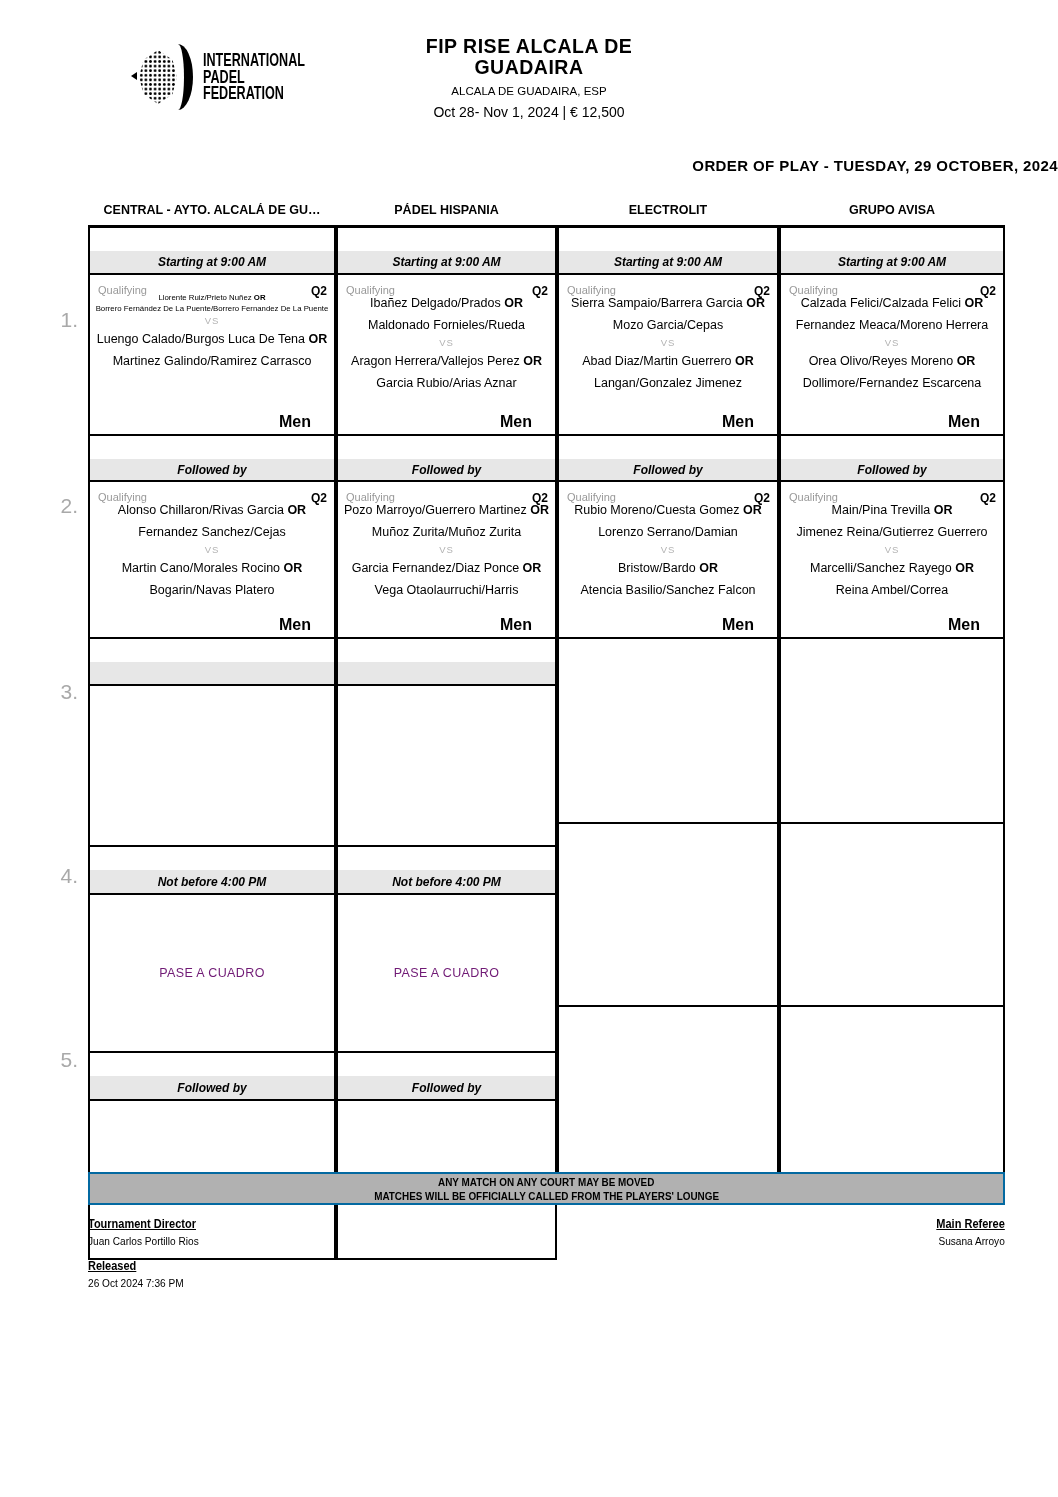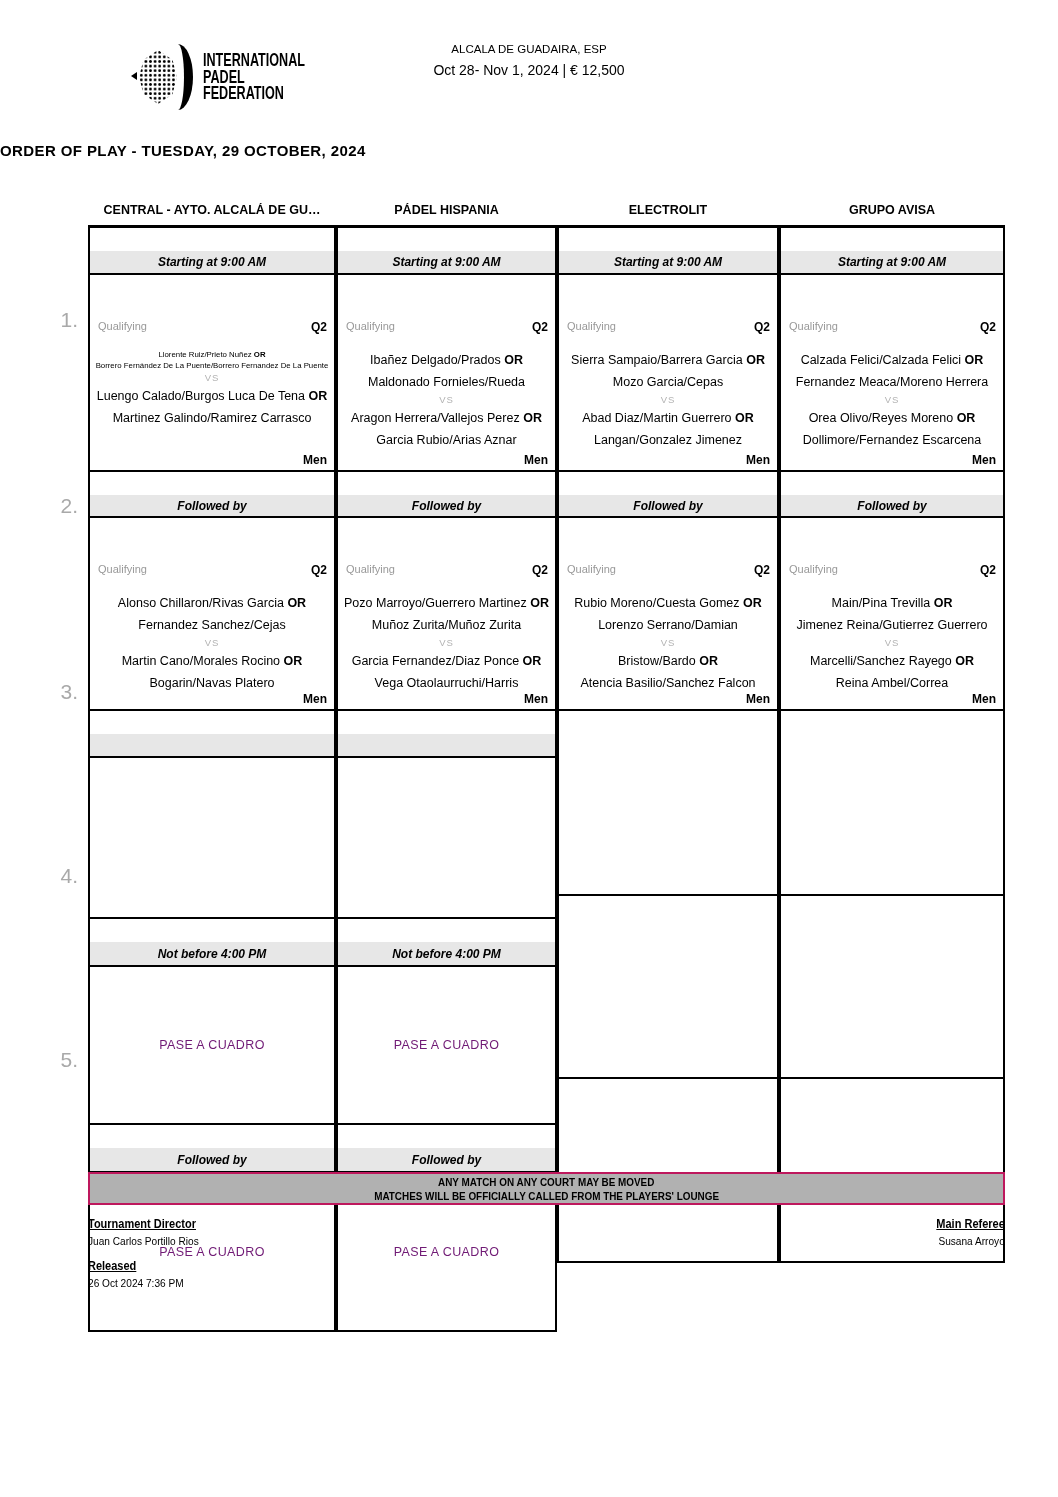--- a/index.html
+++ b/index.html
@@ -19,21 +19,21 @@
     background-size:4.6px 4.6px;
     clip-path:polygon(50% 0%, 88% 18%, 100% 50%, 88% 82%, 50% 100%, 12% 82%, 0% 50%, 12% 18%); }
   .logo-crescent { position:absolute; left:26px; top:0; width:30px; height:66px;
     border-radius:50%; border-right:9px solid #000; }
   .logo-text { margin-left:10px; font-weight:bold; font-size:17.5px; line-height:16.5px;
     transform:scaleX(0.72); transform-origin:left center; letter-spacing:0; white-space:nowrap; }
   .header-center { position:absolute; left:299px; top:36px; width:460px; text-align:center; }
   .evt-title { font-weight:bold; font-size:19.5px; line-height:21px; letter-spacing:0.5px; }
   .evt-loc { font-size:11.5px; margin-top:7px; }
   .evt-dates { font-size:14px; margin-top:7px; }
-  .oop-title { position:absolute; left:0; top:142px; width:1058px; text-align:left;
+  .oop-title { position:absolute; left:0; top:157px; width:1058px; text-align:right;
     font-weight:bold; font-size:15px; letter-spacing:0.4px; }
 
   
   .order-table { position:absolute; left:88px; top:203px; width:917px; }
   .row-num { position:absolute; width:24px; text-align:right; color:#a9a9a9; font-size:21px; }
   .columns { display:flex; }
   .court { display:flex; flex-direction:column; }
   .court-name { height:22px; font-weight:bold; font-size:12.5px; text-align:center;
     white-space:nowrap; overflow:hidden; }
   .court-body { border:2px solid #000; border-top-width:3px; }
@@ -47,32 +47,32 @@
 
   .cell { position:relative; background:#fff; }
   .h-m1 { height:161px; } .h-m2 { height:157px; }
   .h-161 { height:161px; } .h-185 { height:185px; }
   .h-158 { height:158px; } .h-183 { height:183px; }
   .h-157 { height:157px; } .h-182 { height:182px; }
 
   .cell-top { position:absolute; top:9px; left:8px; right:7px; display:flex; justify-content:space-between; }
   .qual { color:#999; font-size:11px; }
   .round { font-weight:bold; font-size:12px; }
-  .teams { padding-top:38px; text-align:center;margin-top:36px; }
+  .teams { padding-top:17px; text-align:center; }
   .team { font-size:12.5px; line-height:22px; }
   .team b { font-weight:bold; }
   .team.tiny { font-size:7.8px; line-height:11px; }
   .vs { color:#b3b3b3; font-size:9.5px; line-height:14px; letter-spacing:1px; }
-  .men { position:absolute; right:7px; bottom:3px; font-weight:bold; font-size:12px; }
+  .men { position:absolute; right:23px; bottom:3px; font-weight:bold; font-size:16px; }
   .pase { display:flex; align-items:center; justify-content:center; }
   .pase-text { color:#701a75; font-size:12.5px; letter-spacing:0.4px; }
 
   
   .footer { position:absolute; left:88px; top:1172px; width:917px; }
-  .notes-banner { border:2px solid #be185d; background:#b1b1b1; height:33px;
+  .notes-banner { border:2px solid #0369a1; background:#b1b1b1; height:33px;
     display:flex; flex-direction:column; align-items:center; justify-content:center; }
   .notes-banner .note { font-weight:bold; font-size:11px; line-height:14px; display:inline-block;
     transform:scaleX(0.9); transform-origin:center; white-space:nowrap; }
   .foot-info { position:relative; margin-top:12px; height:80px; }
   .foot-left { position:absolute; left:0; top:0; transform:scaleX(0.88); transform-origin:left top; }
   .foot-right { position:absolute; right:0; top:0; text-align:right; transform:scaleX(0.88); transform-origin:right top; }
   .foot-label { font-weight:bold; font-size:12.5px; text-decoration:underline; }
   .foot-value { font-size:11.5px; margin-top:4px; }
   .foot-left .sect2 { margin-top:12px; }
 </style>
@@ -88,20 +88,24 @@
       <div class="logo-crescent"></div>
     </div>
     <div class="logo-text">
       <div>INTERNATIONAL</div>
       <div>PADEL</div>
       <div>FEDERATION</div>
     </div>
   </div>
 
   <div class="header-center">
+    <div class="evt-title">
+      <div>FIP RISE ALCALA DE</div>
+      <div>GUADAIRA</div>
+    </div>
     <div class="evt-loc">ALCALA DE GUADAIRA, ESP</div>
     <div class="evt-dates">Oct 28- Nov 1, 2024  |  € 12,500</div>
   </div>
 
   <div class="oop-title">ORDER OF PLAY - TUESDAY, 29 OCTOBER, 2024</div>
 
   <span class="row-num" style="left:54px; top:308px;">1.</span>
   <span class="row-num" style="left:54px; top:494px;">2.</span>
   <span class="row-num" style="left:54px; top:680px;">3.</span>
   <span class="row-num" style="left:54px; top:864px;">4.</span>

